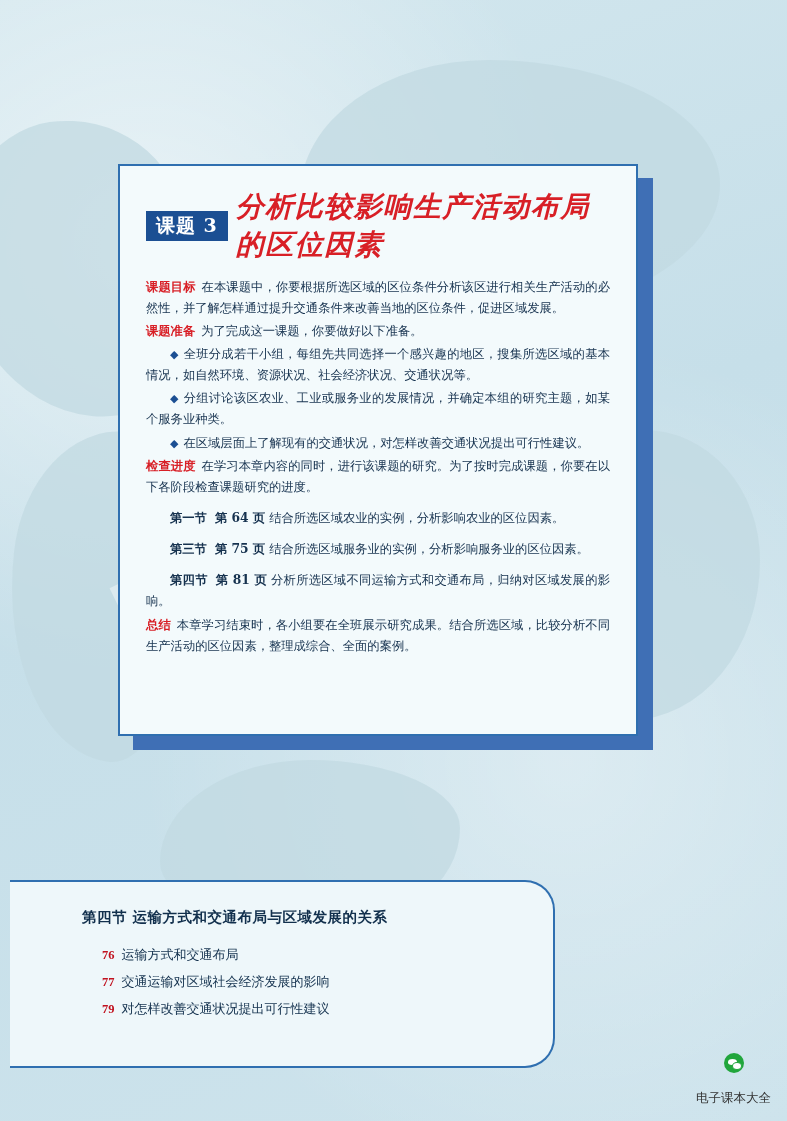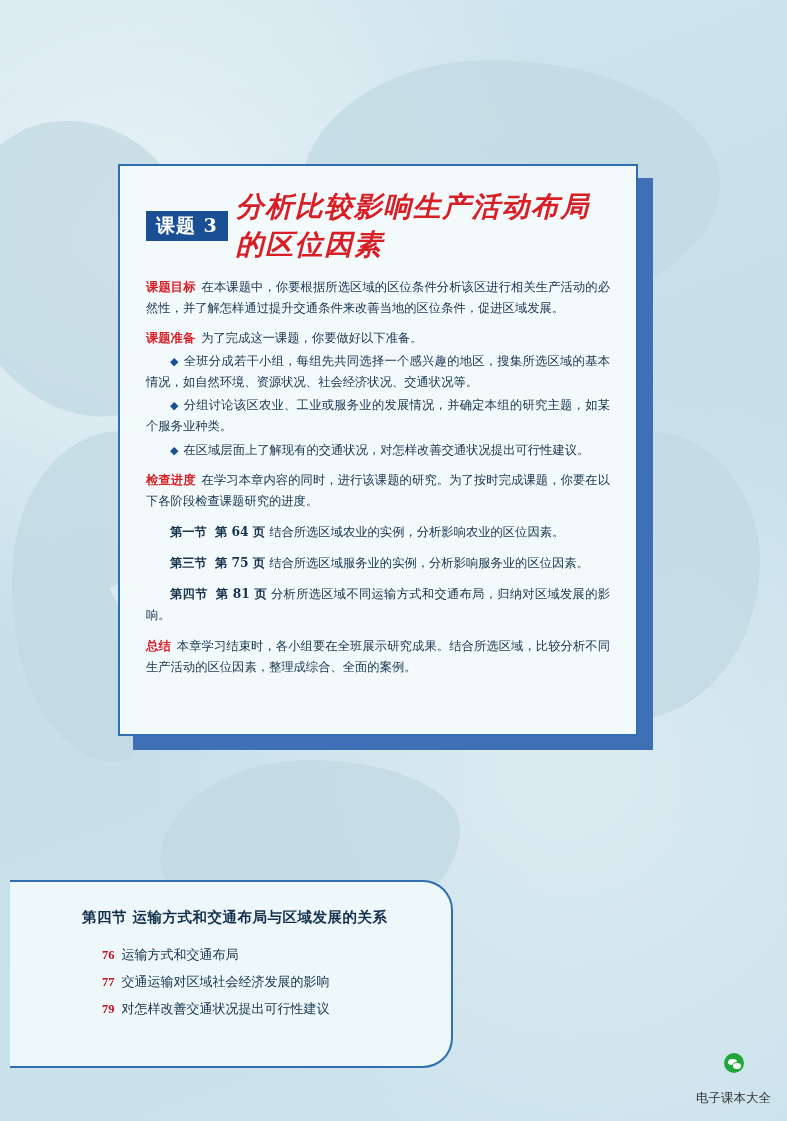--- a/index.html
+++ b/index.html
@@ -118,21 +118,21 @@
   .body-text {
     font-size: 12.3px;
     line-height: 1.72;
     color: #16324f;
     text-align: justify;
   }
   .indent {
     text-indent: 24px;
   }
   .section {
-    margin-top: 8px;
+    margin-top: 1px;
   }
   .sec-head {
     color: #d81f26;
     font-weight: bold;
     font-family: "DejaVu Serif", serif;
     margin-right: 6px;
   }
   .bullet-line {
     margin-top: 2px;
     text-indent: 24px;
@@ -157,21 +157,21 @@
     color: #16324f;
     margin-left: 8px;
     margin-right: 4px;
   }
 
   
   .bottom-box {
     position: absolute;
     left: 10px;
     top: 880px;
-    width: 443px;
+    width: 545px;
     height: 188px;
     border: 2px solid #2f6fb0;
     border-left: none;
     border-top-right-radius: 30px;
     border-bottom-right-radius: 30px;
     background: #eef7fa;
     box-sizing: border-box;
   }
   .bottom-title {
     position: absolute;

